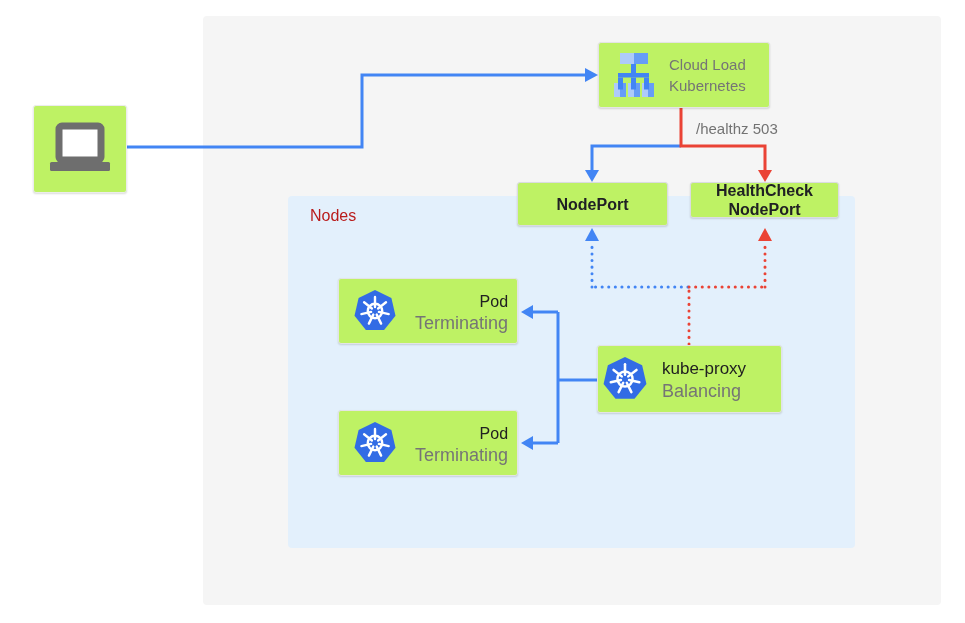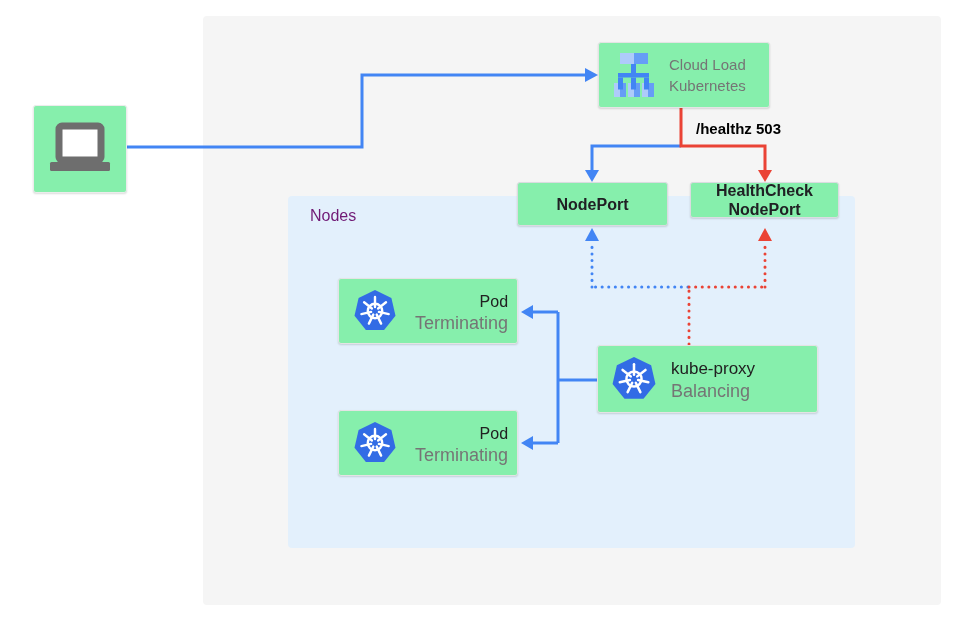--- a/index.html
+++ b/index.html
@@ -9,43 +9,43 @@
   }
   .panel-gray{
     position:absolute;left:203px;top:16px;width:738px;height:589px;
     background:#f5f5f5;border-radius:4px;
   }
   .panel-nodes{
     position:absolute;left:288px;top:196px;width:567px;height:352px;
     background:#e3f0fc;border-radius:4px;
   }
   .nodes-label{
-    position:absolute;left:22px;top:11px;font-size:16px;color:#701a75;
+    position:absolute;left:22px;top:11px;font-size:16px;color:#b91c1c;
   }
   svg.wires{position:absolute;left:0;top:0;z-index:5;pointer-events:none;}
   .card{
-    position:absolute;background:#86efac;border:1px solid #e4e4e4;border-radius:3px;
+    position:absolute;background:#bef264;border:1px solid #e4e4e4;border-radius:3px;
     box-shadow:0 1px 2px rgba(0,0,0,.14);display:flex;align-items:center;z-index:10;
     box-sizing:border-box;
   }
   .card-lb{left:598px;top:42px;width:172px;height:66px;padding-left:13px;gap:13px;}
   .card-lb .lbl{font-size:15px;line-height:21px;color:#757575;}
   .card-client{left:33px;top:105px;width:94px;height:88px;justify-content:center;border-color:#ececec;}
   .card-nodeport{left:517px;top:182px;width:151px;height:44px;justify-content:center;border-color:#dadce0;}
   .card-hc{left:690px;top:182px;width:149px;height:36px;justify-content:center;text-align:center;border-color:#dadce0;}
   .bold-lbl{font-weight:bold;font-size:16px;color:#202124;line-height:19px;}
   .card-pod1{left:338px;top:278px;width:180px;height:66px;padding-left:14px;gap:18px;}
   .card-pod2{left:338px;top:410px;width:180px;height:66px;padding-left:14px;gap:18px;}
-  .card-kproxy{left:597px;top:345px;width:221px;height:68px;padding-left:13px;gap:14px;}
+  .card-kproxy{left:597px;top:345px;width:185px;height:68px;padding-left:4px;gap:14px;}
   .title{font-size:16px;line-height:23px;color:#212121;text-align:right;}
   .title-lg{font-size:17px;line-height:24px;color:#212121;}
   .subtitle{font-size:18px;line-height:20px;color:#757575;}
   .health-label{
     position:absolute;left:696px;top:120px;z-index:10;
-    font-size:15px;font-weight:bold;color:#000000;
+    font-size:15px;font-weight:normal;color:#737373;
   }
 </style>
 </head>
 <body>
 
 <div id="stage">
 
   <div class="panel-gray"></div>
 
   <div class="panel-nodes">

